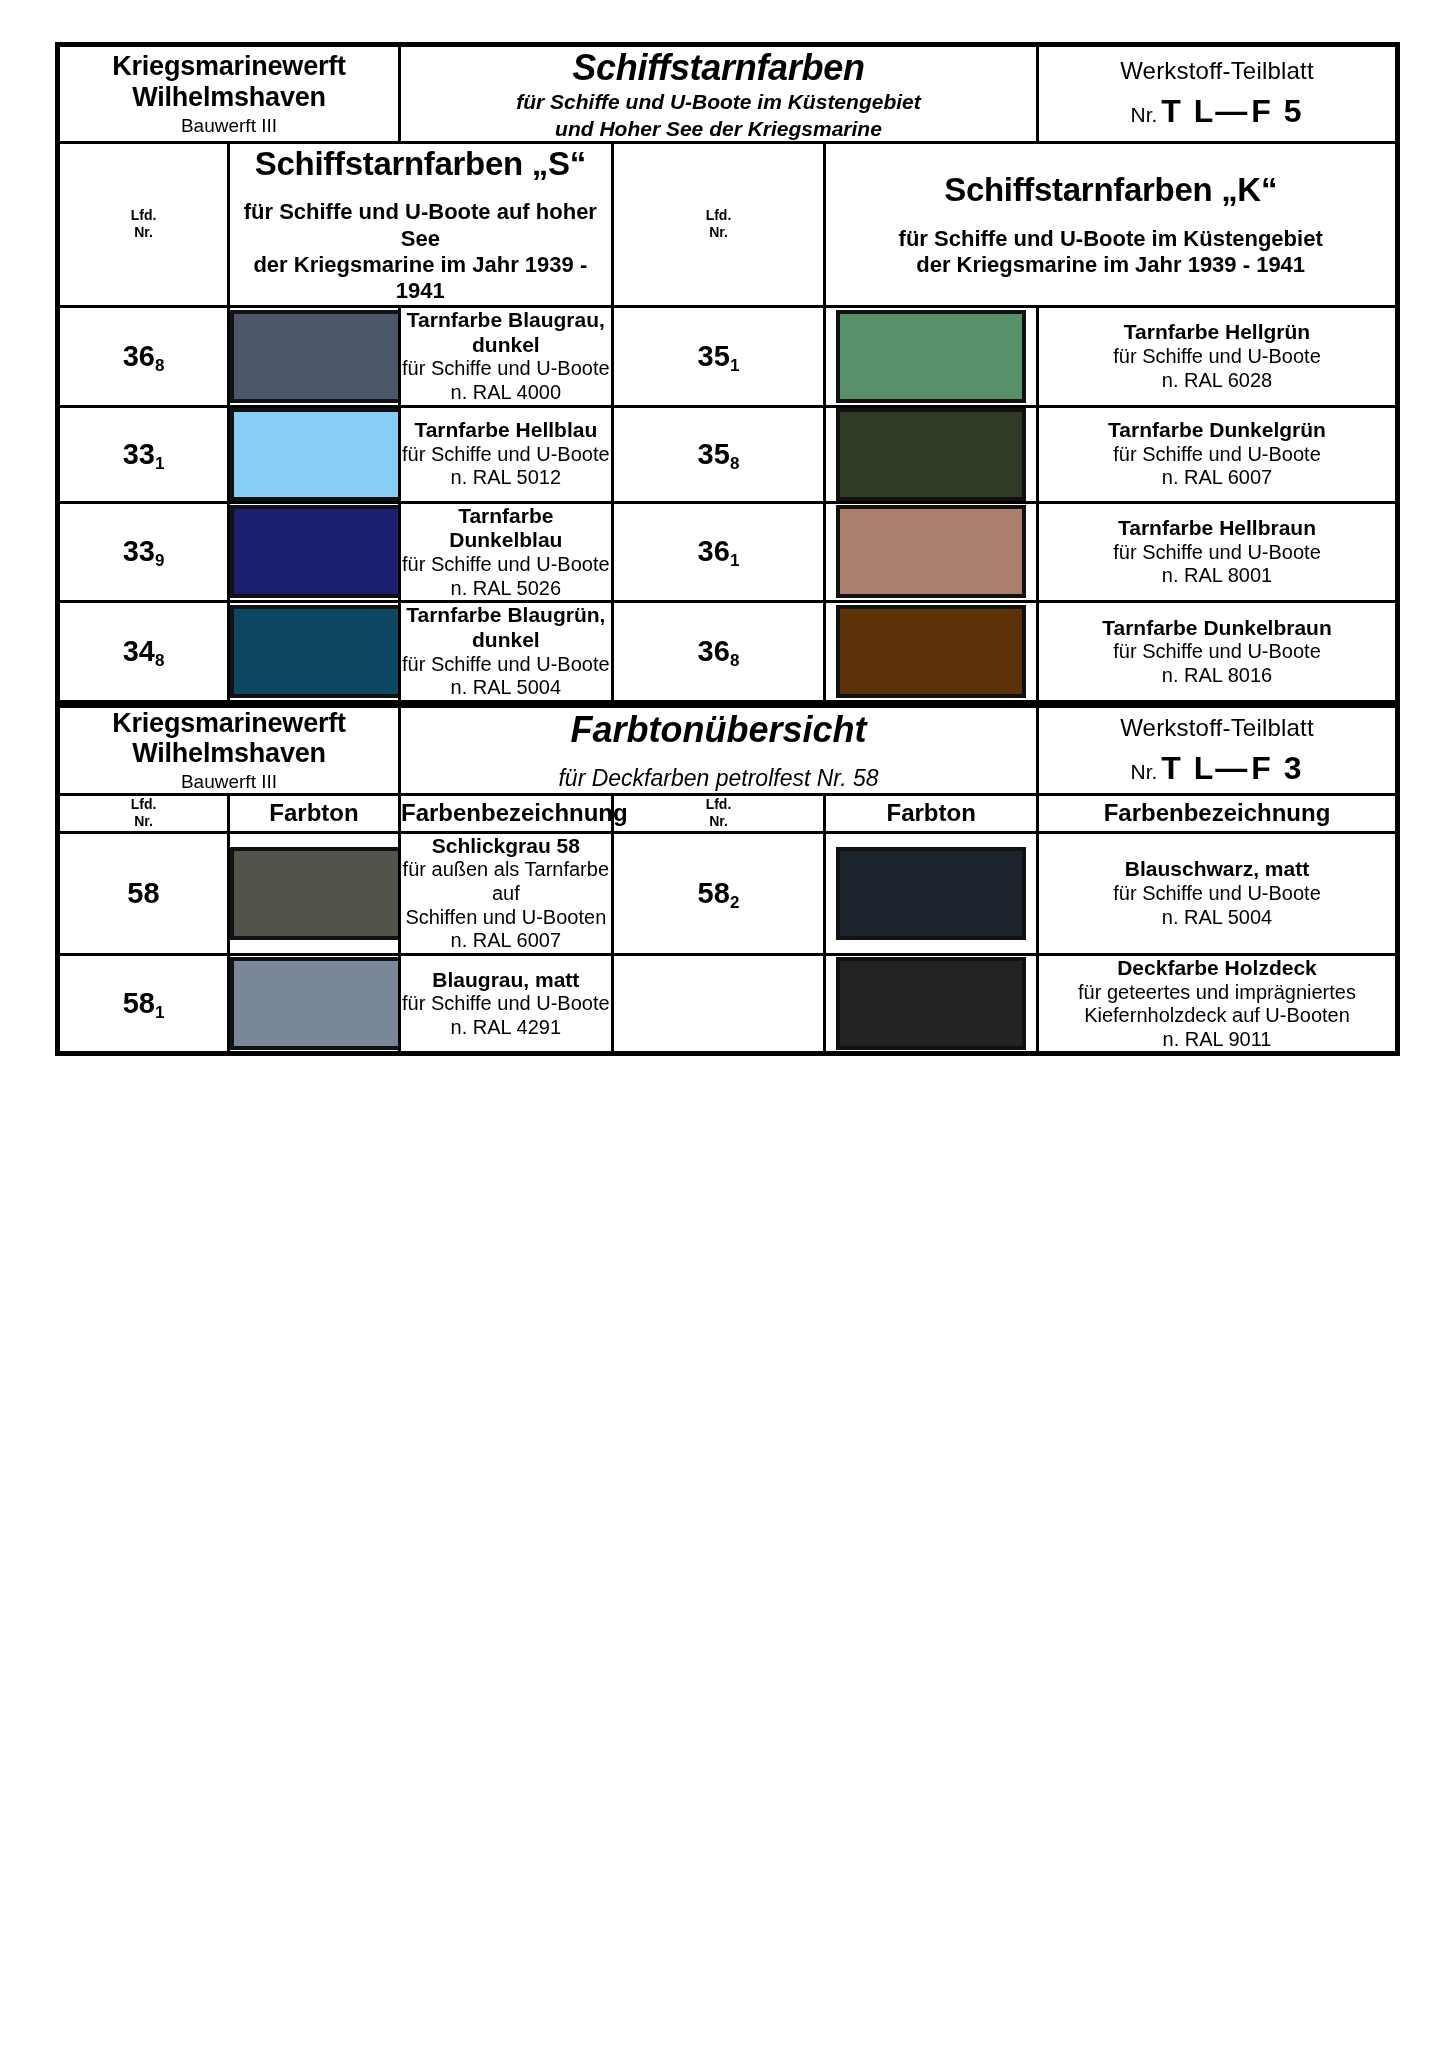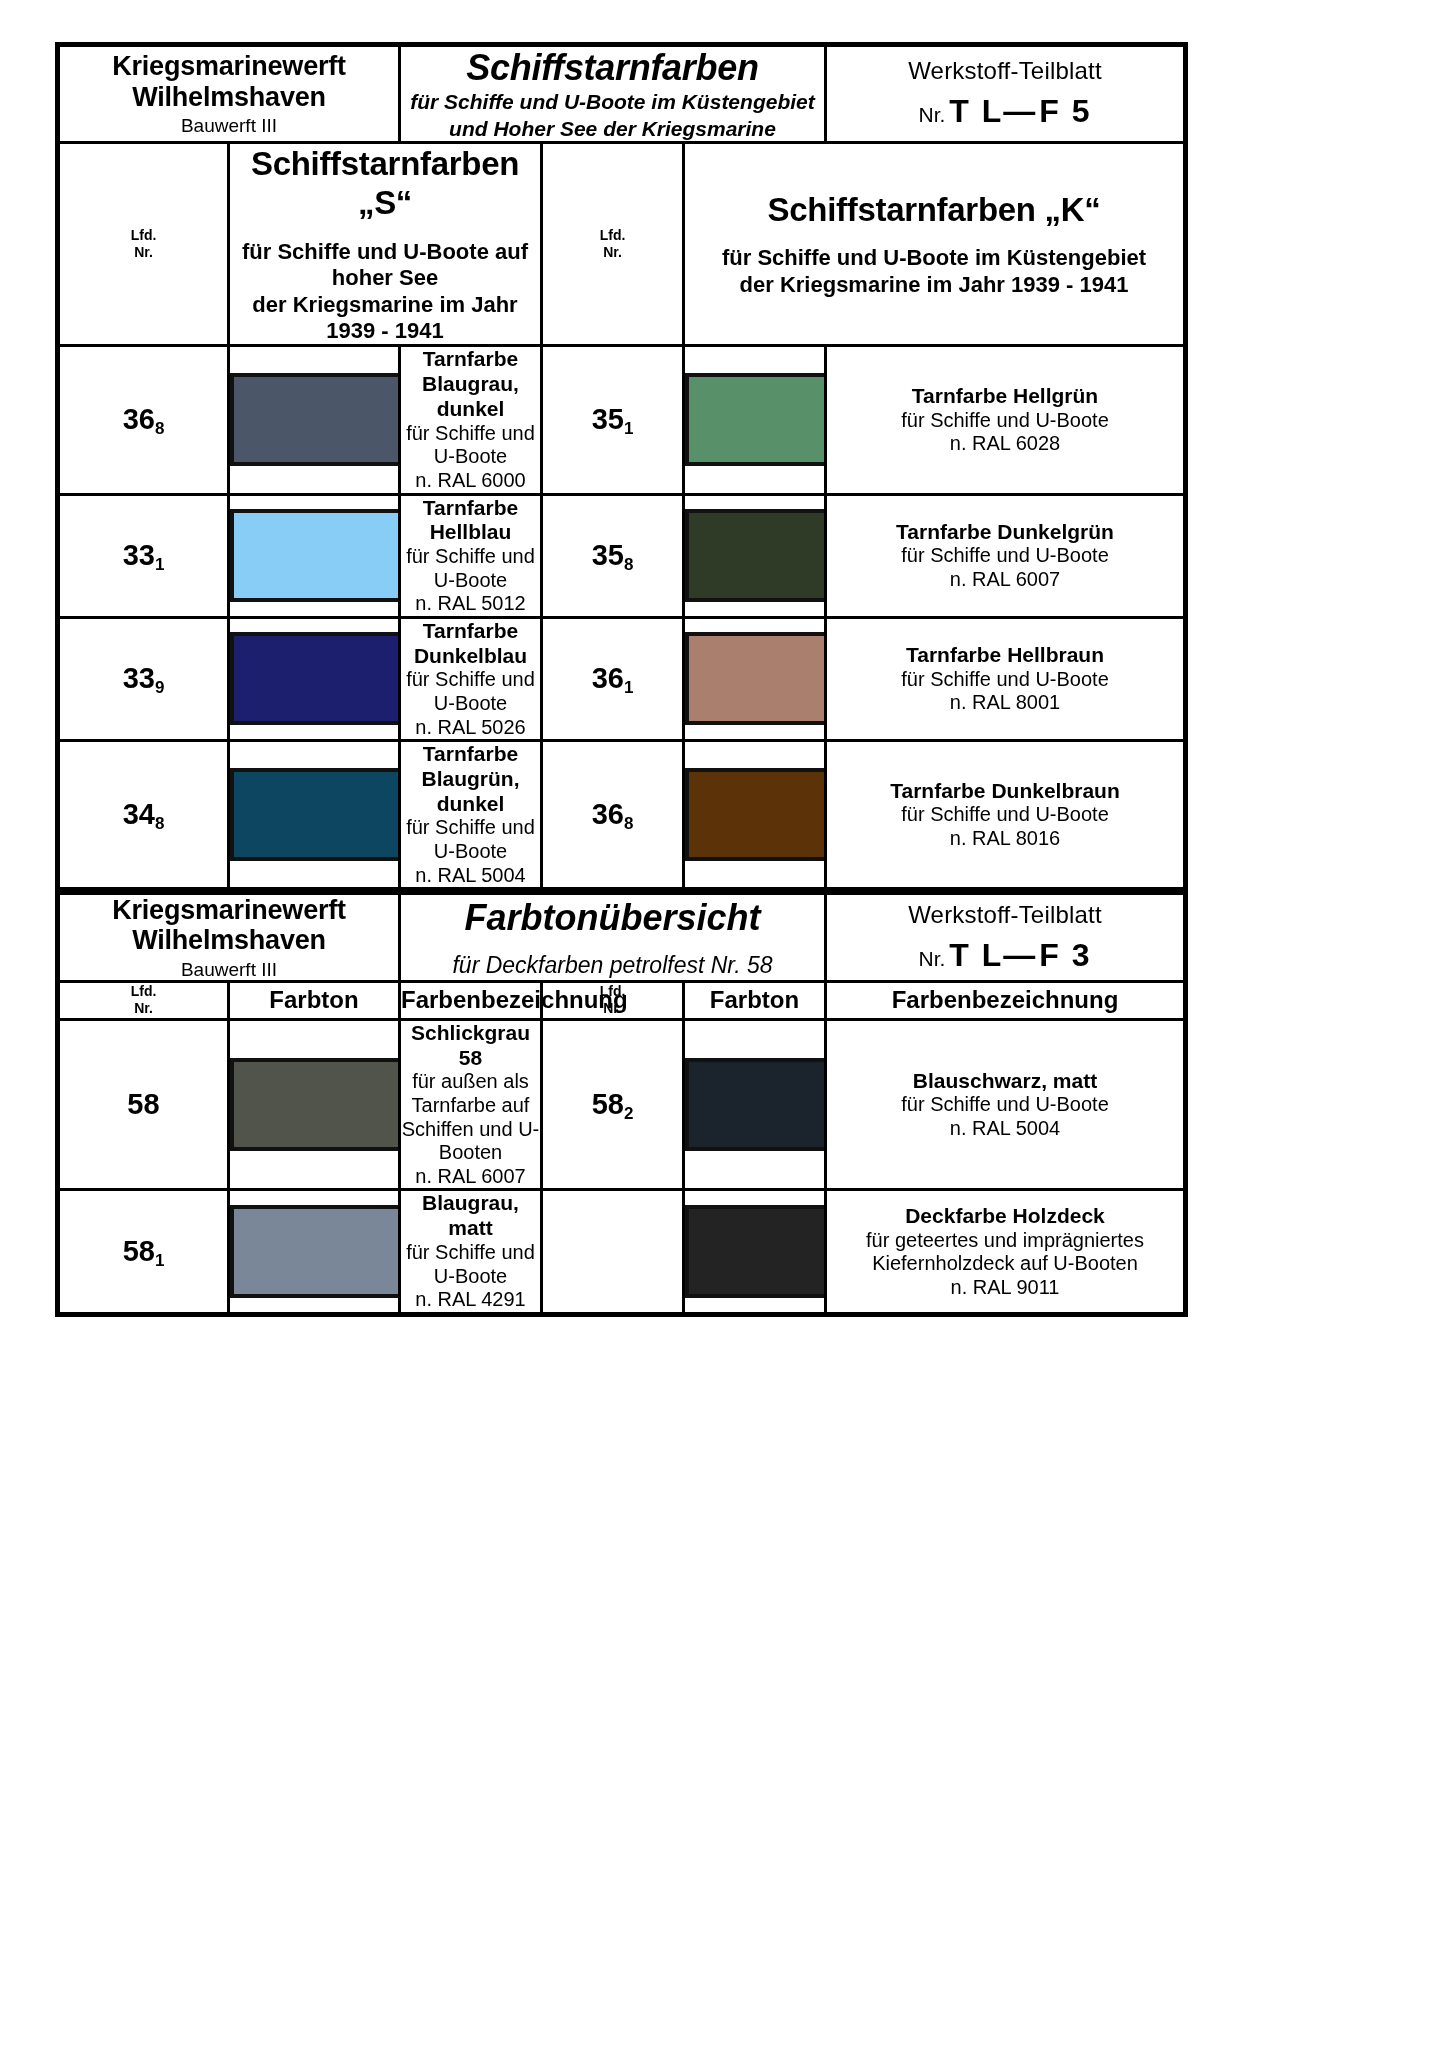--- a/index.html
+++ b/index.html
@@ -13,21 +13,21 @@
     font-family: "Liberation Sans", sans-serif;
     color: #000000;
     position: relative;
     overflow: hidden;
   }
 
   .sheet {
     position: absolute;
     left: 55px;
     top: 42px;
-    width: 1133px;
+    width: 1345px;
   }
 
   
   .tbl {
     width: 100%;
     border-collapse: collapse;
     table-layout: fixed;
     border: 5px solid #000;
   }
   .tbl td {
@@ -231,21 +231,21 @@
     <tr>
       <td class="num">
         <span>36</span><sub>8</sub>
       </td>
       <td class="swatch-cell">
         <div class="swatch" style="background-color: rgb(75, 86, 104);"></div>
       </td>
       <td class="desc">
         <div class="d1">Tarnfarbe Blaugrau, dunkel</div>
         <div class="d2">für Schiffe und U-Boote</div>
-        <div class="d3">n. RAL 6000</div>
+        <div class="d3">n. RAL 4000</div>
       </td>
       <td class="num">
         <span>35</span><sub>1</sub>
       </td>
       <td class="swatch-cell">
         <div class="swatch" style="background-color: rgb(88, 144, 106);"></div>
       </td>
       <td class="desc">
         <div class="d1">Tarnfarbe Hellgrün</div>
         <div class="d2">für Schiffe und U-Boote</div>

